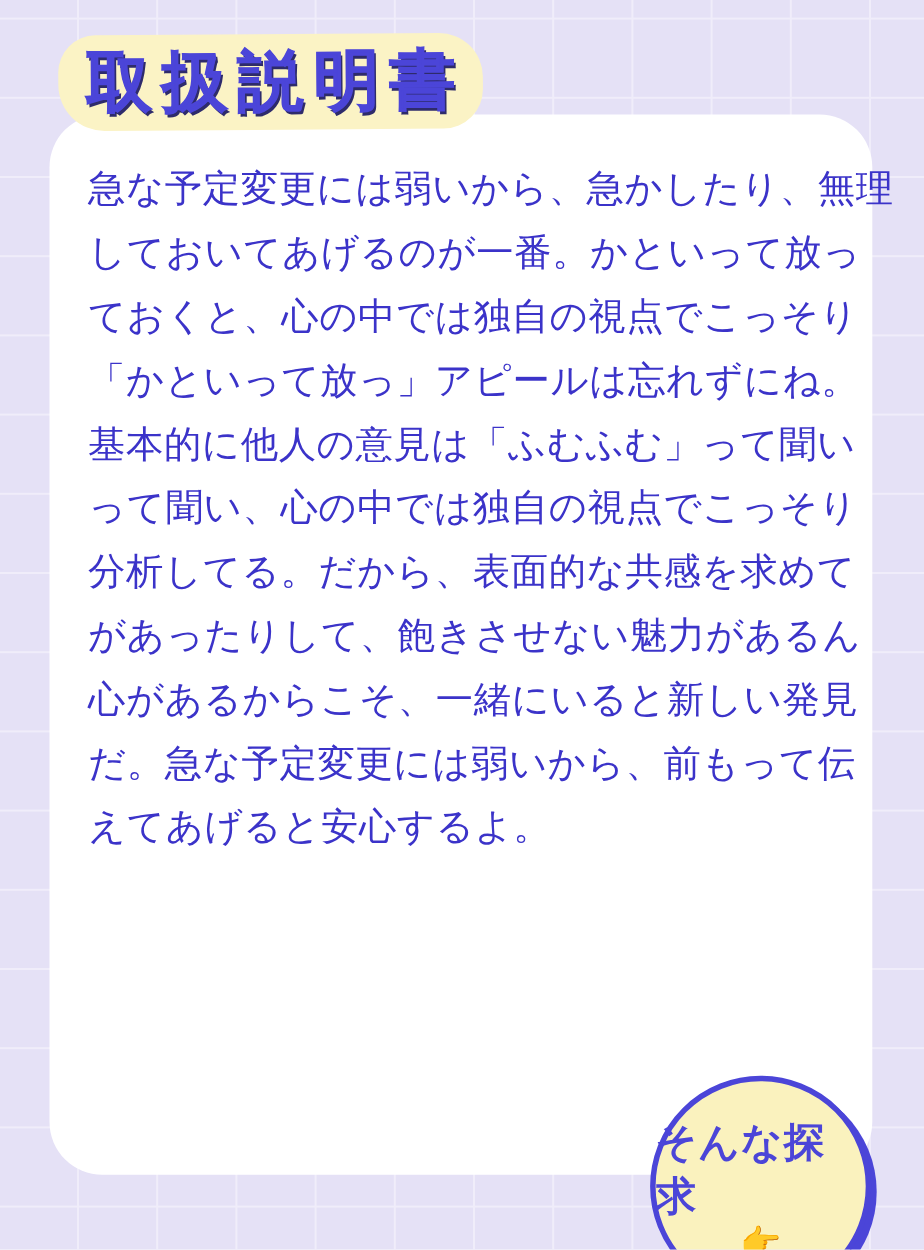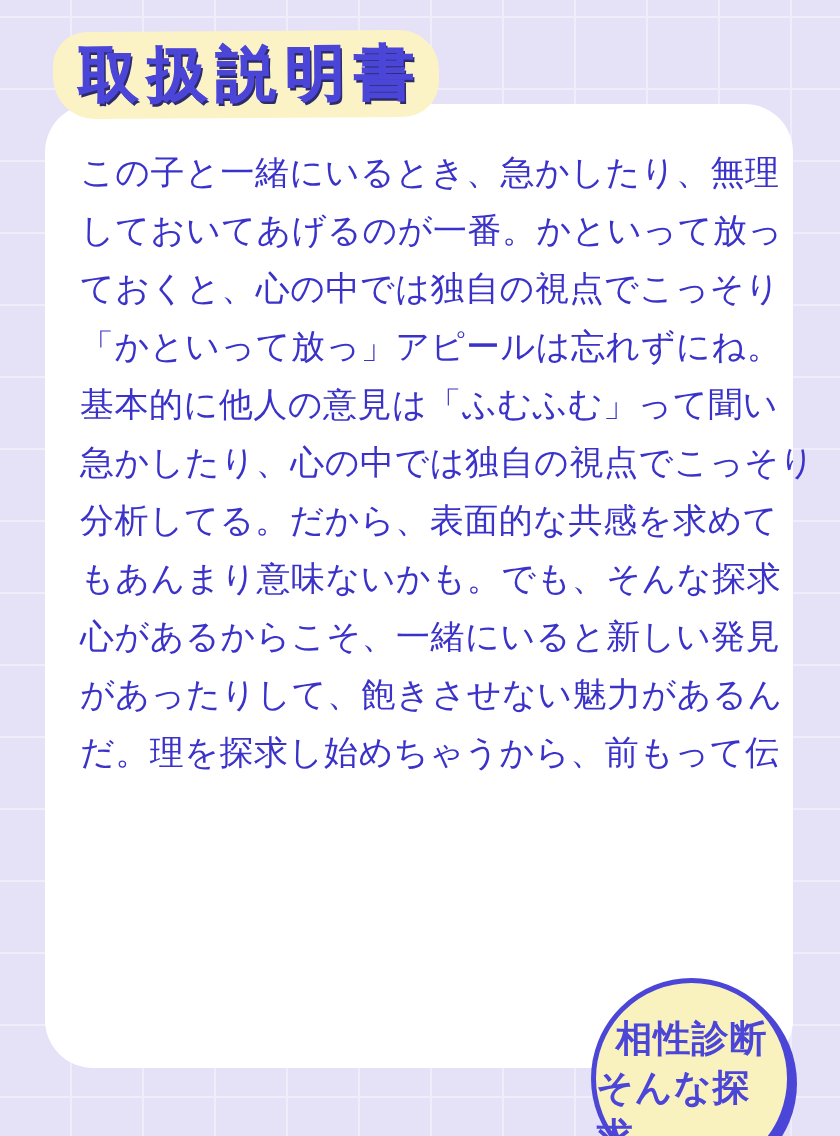--- a/index.html
+++ b/index.html
@@ -94,35 +94,34 @@
     font-size:30px;
     line-height:34px;
     margin-top:1px;
   }
 </style>
 </head>
 <body>
 
 <div class="card">
   <div class="body-text">
-      <div class="line">この子と一緒にいるとき、急かしたり、無理</div>
+      <div class="line">急な予定変更には弱いから、急かしたり、無理</div>
       <div class="line">しておいてあげるのが一番。かといって放っ</div>
       <div class="line">ておくと、心の中では独自の視点でこっそり</div>
       <div class="line">「かといって放っ」アピールは忘れずにね。</div>
       <div class="line">基本的に他人の意見は「ふむふむ」って聞い</div>
-      <div class="line">急かしたり、心の中では独自の視点でこっそり</div>
+      <div class="line">って聞い、心の中では独自の視点でこっそり</div>
       <div class="line">分析してる。だから、表面的な共感を求めて</div>
-      <div class="line">もあんまり意味ないかも。でも、そんな探求</div>
+      <div class="line">があったりして、飽きさせない魅力があるん</div>
       <div class="line">心があるからこそ、一緒にいると新しい発見</div>
-      <div class="line">があったりして、飽きさせない魅力があるん</div>
-      <div class="line">だ。理を探求し始めちゃうから、前もって伝</div>
+      <div class="line">だ。急な予定変更には弱いから、前もって伝</div>
+      <div class="line last">えてあげると安心するよ。</div>
     </div>
 </div>
 
 <div class="title-badge">
   <h1>取扱説明書</h1>
 </div>
 
 <div class="cta-badge">
-  <div class="cta-line">相性診断</div>
   <div class="cta-line">そんな探求</div>
   <div class="pointer">👉</div>
 </div>
 
 </body></html>

